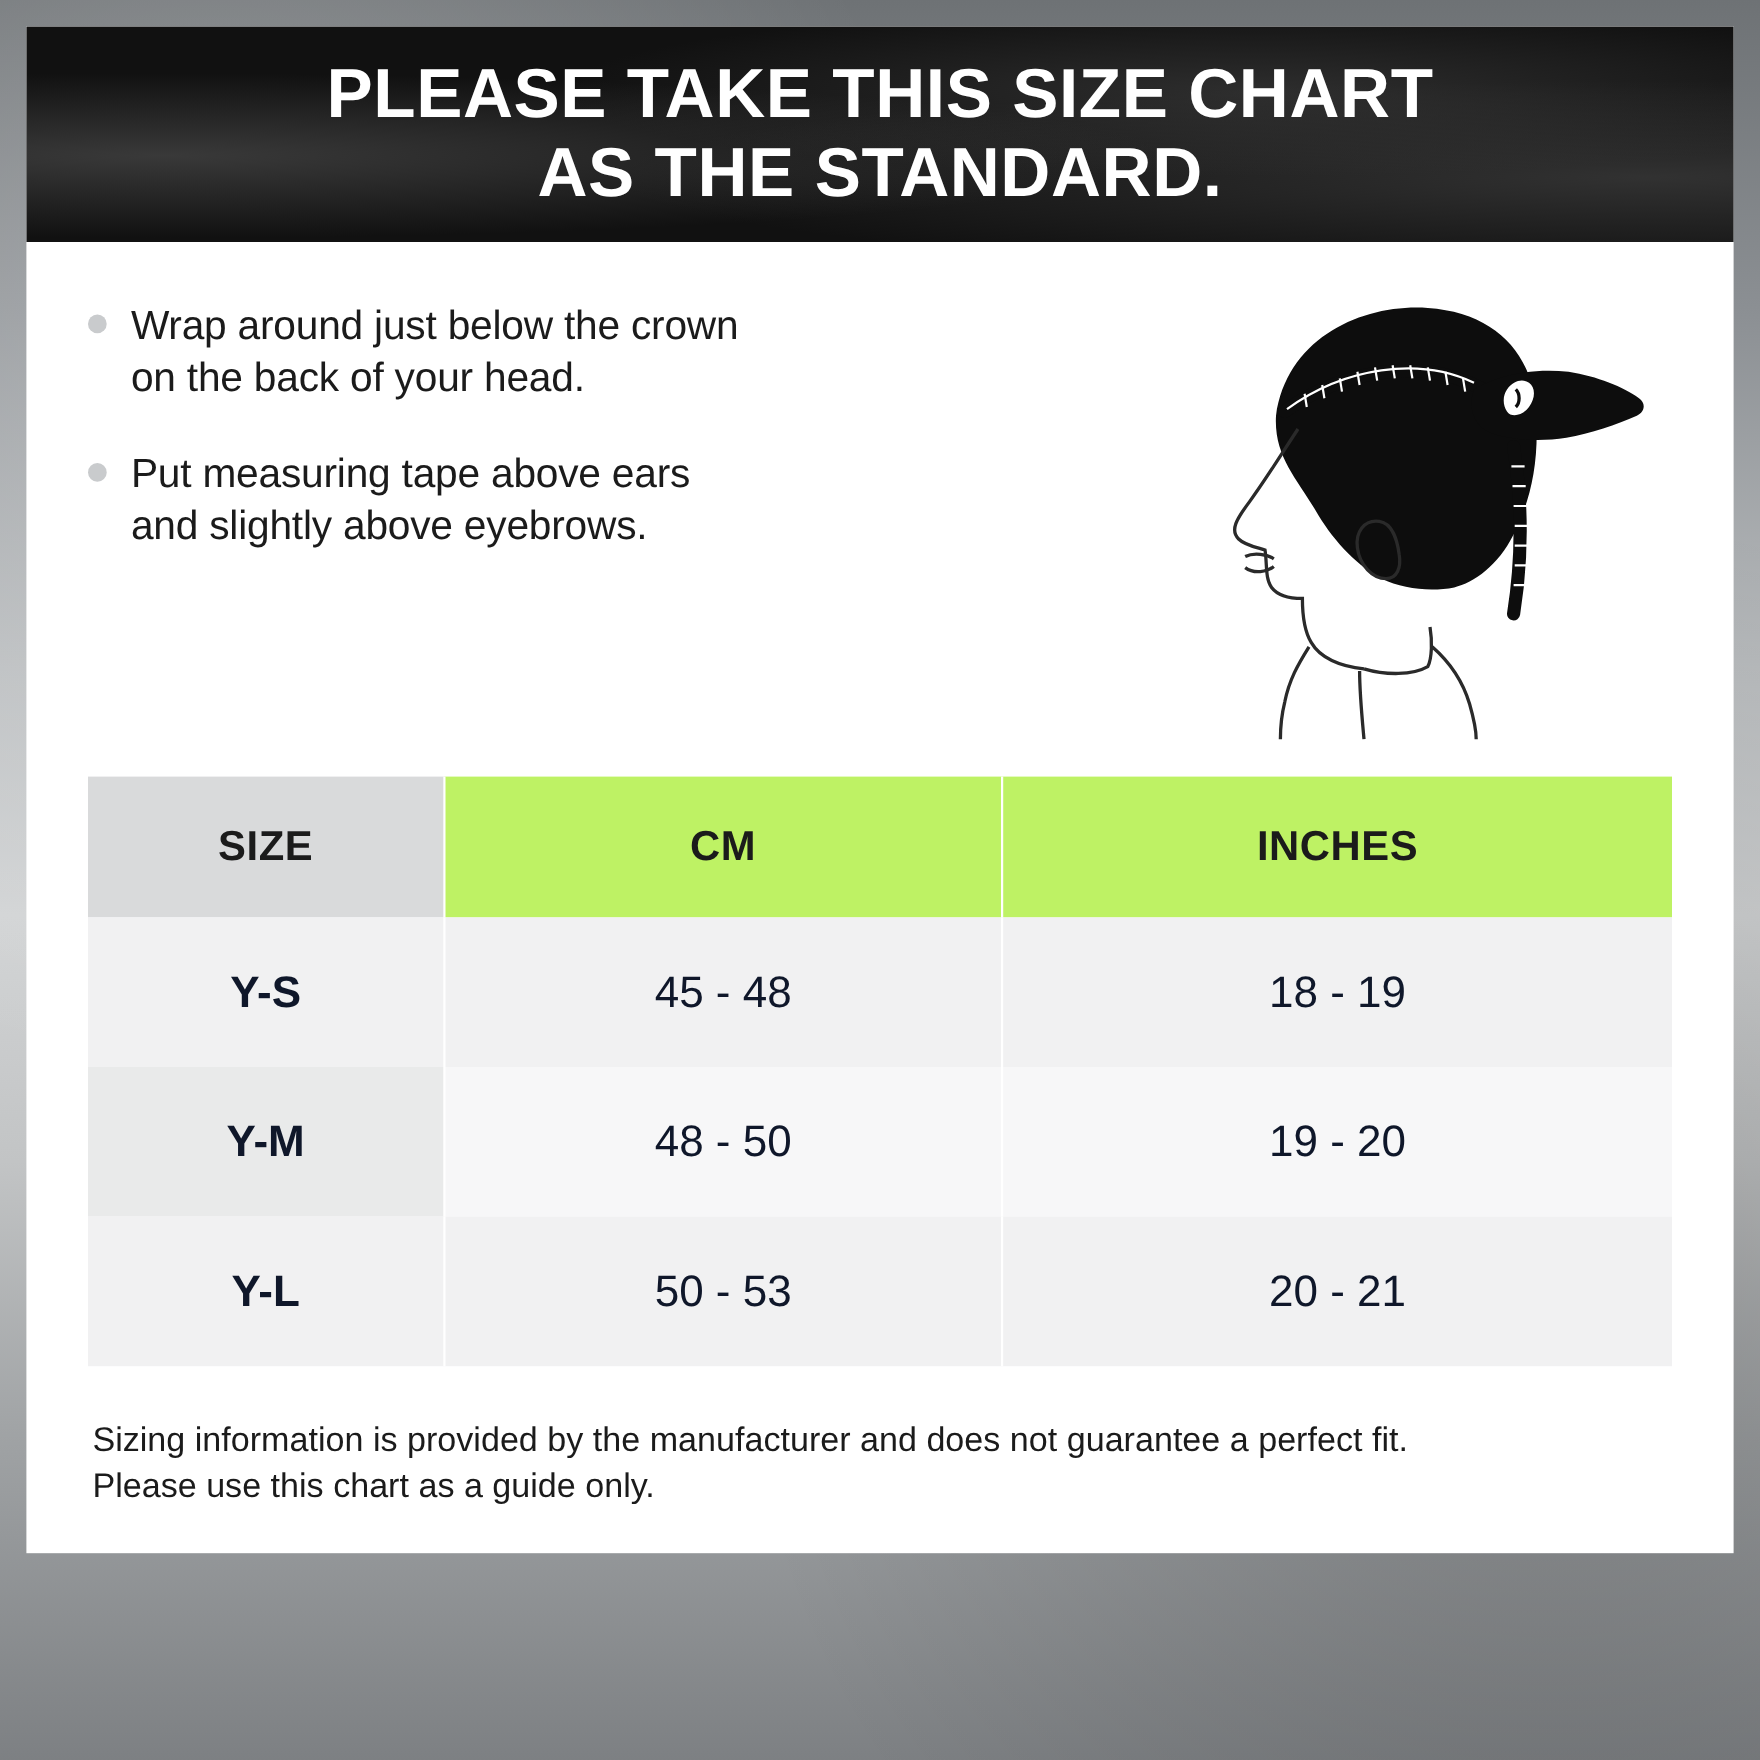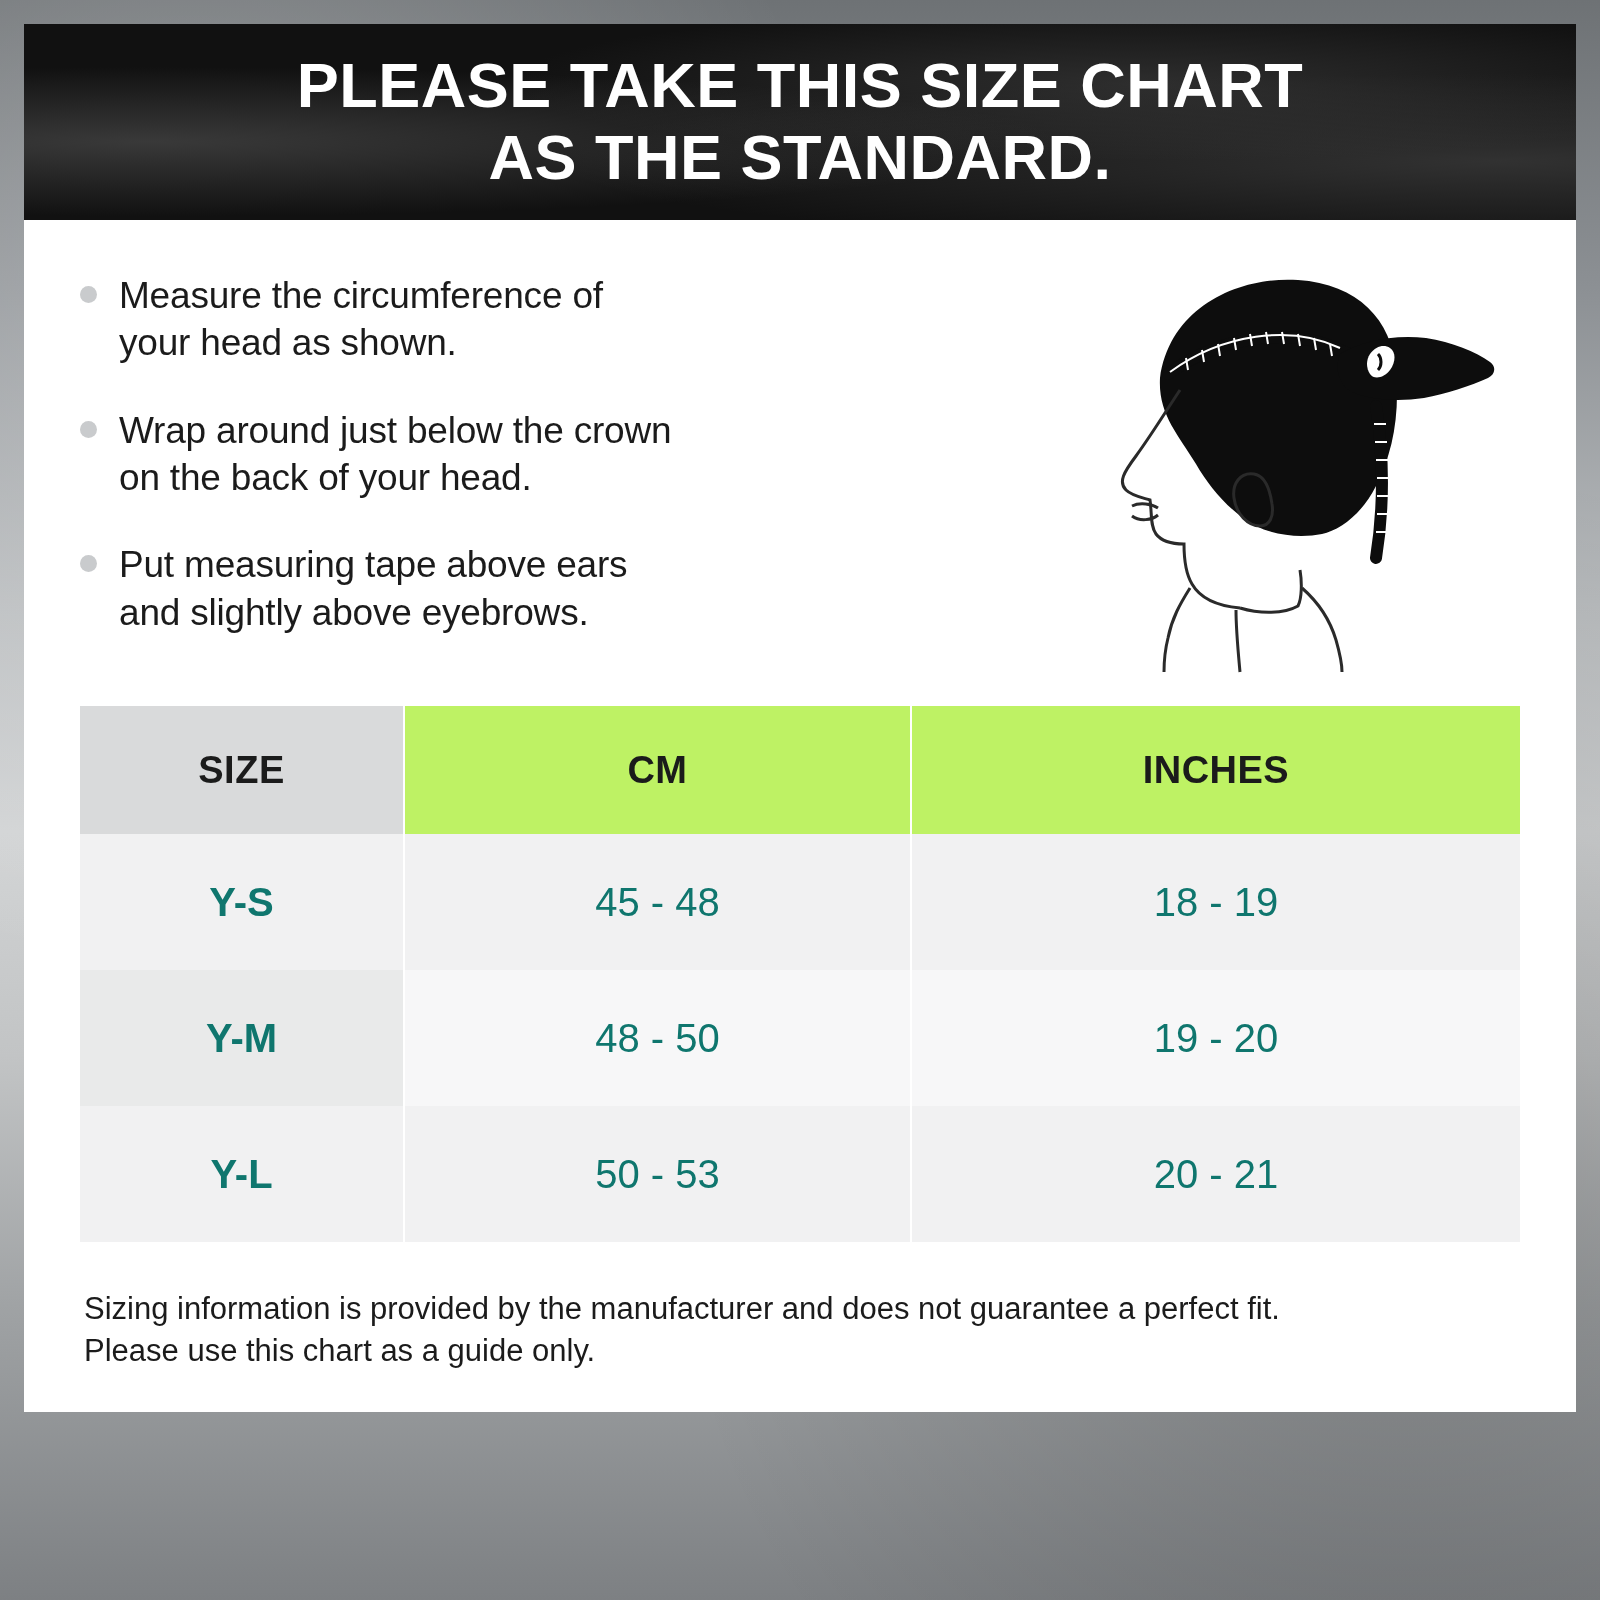--- a/index.html
+++ b/index.html
@@ -134,21 +134,21 @@
     font-weight: bold;
     color: #1b1b1b;
     height: 128px;
     letter-spacing: 0.5px;
   }
   thead th.size-col { background: #d9dadb; }
 
   tbody td {
     height: 136px;
     font-size: 40px;
-    color: #0f766e;
+    color: #0f172a;
   }
   tbody tr:nth-child(odd) td { background: #f1f1f2; }
   tbody tr:nth-child(even) td { background: #f7f7f8; }
   tbody td.size-col {
     font-weight: bold;
     font-size: 40px;
     background: #e3e4e5;
   }
   tbody tr:nth-child(even) td.size-col { background: #e9eaea; }
 
@@ -177,25 +177,20 @@
   <div class="header">
     <div class="header-bg"></div>
     <div class="header-title">PLEASE TAKE THIS SIZE CHART
 AS THE STANDARD.</div>
   </div>
 
   <div class="info">
 
     <div class="bullets">
 
-      <div class="bullet">
-        <span class="bullet-dot"></span>
-        <span class="bullet-text">Measure the circumference of
-your head as shown.</span>
-      </div>
 
       <div class="bullet">
         <span class="bullet-dot"></span>
         <span class="bullet-text">Wrap around just below the crown
 on the back of your head.</span>
       </div>
 
       <div class="bullet">
         <span class="bullet-dot"></span>
         <span class="bullet-text">Put measuring tape above ears

